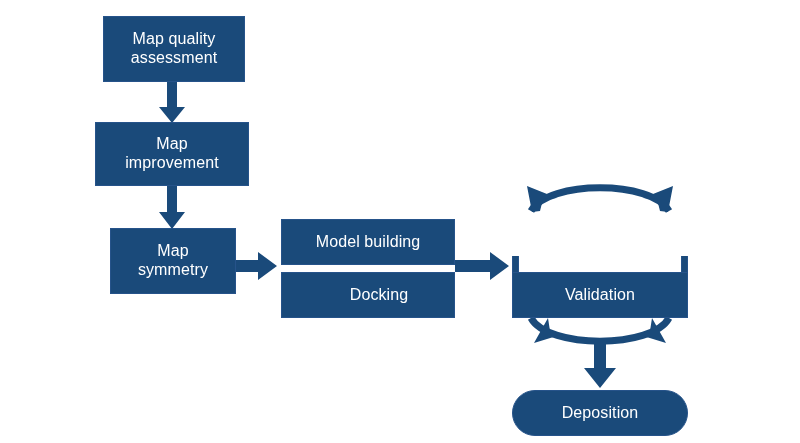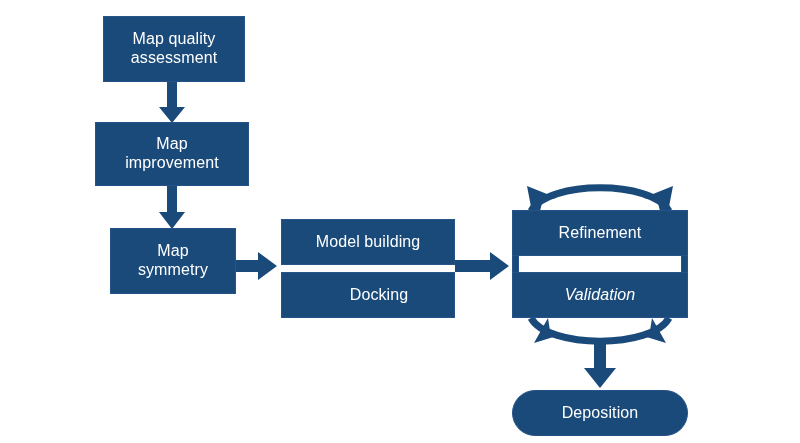--- a/index.html
+++ b/index.html
@@ -103,19 +103,18 @@
   <div class="node-box" style="left:95px; top:122px; width:154px; height:64px;">Map
 improvement</div>
 
   <div class="node-box" style="left:110px; top:228px; width:126px; height:66px;">Map
 symmetry</div>
 
   <div class="node-box" style="left:281px; top:210px; width:174px; height:46px;margin-top:9px;">Model building</div>
 
   <div class="node-box" style="left:281px; top:272px; width:174px; height:46px;padding-left:22px;">Docking</div>
 
-  <div class="node-box" style="left:512px; top:210px; width:176px; height:46px;">Refinement</div>
 
-  <div class="node-box" style="left:512px; top:272px; width:176px; height:46px;font-style:italic;">Validation</div>
+  <div class="node-box" style="left:512px; top:272px; width:176px; height:46px;">Validation</div>
 
   <div class="node-box" style="left:512px; top:390px; width:176px; height:46px;border-radius:23px;">Deposition</div>
 
 </div>
 
 </body></html>

